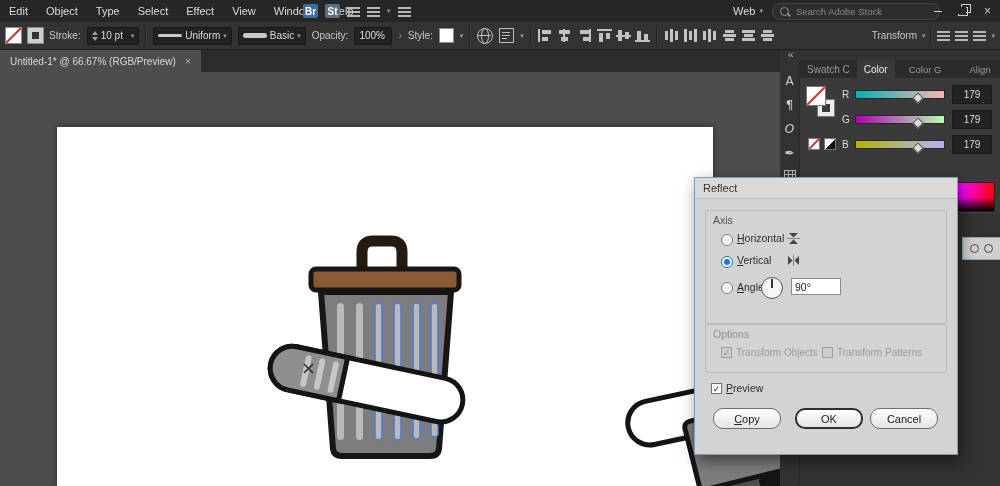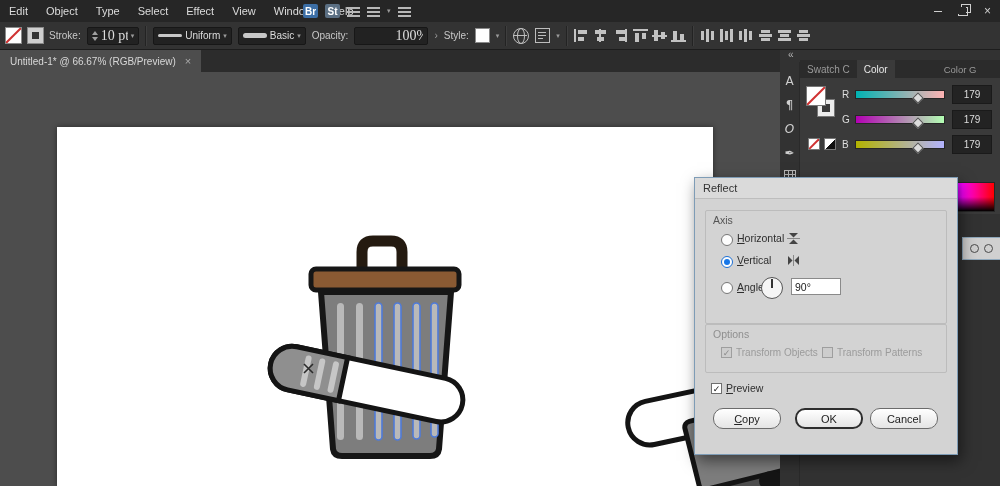--- a/index.html
+++ b/index.html
@@ -36,21 +36,21 @@
   .win-restore{width:8px;height:7px;border:1px solid #cfcfcf;position:relative;background:#262626;}
   .win-restore::before{content:"";position:absolute;left:2px;top:-4px;width:8px;height:7px;border:1px solid #cfcfcf;}
   .win-restore::after{content:"";position:absolute;left:-1px;top:-1px;width:8px;height:7px;background:#262626;}
   
   #toolbar{position:absolute;left:0;top:22px;width:1000px;height:28px;background:#333;
            border-bottom:1px solid #1d1d1d;display:flex;align-items:center;gap:6px;padding:0 5px;
            box-sizing:border-box;font-size:10px;color:#c8c8c8;z-index:29;}
   .tb-label{white-space:nowrap;}
   .tb-field{background:#222;border:1px solid #171717;border-radius:2px;height:16px;display:flex;
             align-items:center;gap:3px;padding:0 4px;color:#ddd;}
-  .tb-input{background:transparent;border:none;outline:none;color:#ddd;font-size:14px;font-family:Liberation Serif, serif;padding:0;}
+  .tb-input{background:transparent;border:none;outline:none;color:#ddd;font-size:10px;font-family:Liberation Sans, sans-serif;padding:0;}
   .vsep{width:1px;height:20px;background:#232323;border-right:1px solid #3e3e3e;flex:none;}
   .updown{display:flex;flex-direction:column;gap:2px;}
   .tri-up{width:0;height:0;border-left:3px solid transparent;border-right:3px solid transparent;border-bottom:4px solid #9f9f9f;}
   .tri-dn{width:0;height:0;border-left:3px solid transparent;border-right:3px solid transparent;border-top:4px solid #9f9f9f;}
   .linebar{width:24px;height:3px;background:#c8c8c8;border-radius:1.5px;}
   .linebar-thick{width:24px;height:5px;background:#c8c8c8;border-radius:2.5px;}
   .none-sw{width:15px;height:15px;background:#fff;border:1px solid #8a8a8a;position:relative;overflow:hidden;flex:none;}
   .none-sw::after{content:"";position:absolute;left:-4px;top:6px;width:24px;height:2px;background:#d03232;transform:rotate(-45deg);}
   .ring-sw{width:15px;height:15px;box-sizing:border-box;border:4px solid #cfcfcf;outline:1px solid #8a8a8a;flex:none;}
   .mini-white{width:13px;height:13px;background:#fff;border:1px solid #8a8a8a;}
@@ -110,21 +110,21 @@
   #tool-strip{position:absolute;left:0;top:12px;width:20px;bottom:0;border-right:1px solid #2a2a2a;
               display:flex;flex-direction:column;align-items:center;gap:10px;padding-top:12px;
               color:#cfcfcf;font-size:12px;font-family:"DejaVu Sans",sans-serif;box-sizing:border-box;}
   .sgrid{width:11px;height:9px;border-right:1px solid #b5b5b5;border-bottom:1px solid #b5b5b5;
          background-image:repeating-linear-gradient(0deg,#b5b5b5 0 1px,transparent 1px 4px),
                           repeating-linear-gradient(90deg,#b5b5b5 0 1px,transparent 1px 4px);}
   #panel-area{position:absolute;left:20px;top:10px;right:0;bottom:0;}
   #panel-tabs{height:18px;background:#2b2b2b;display:flex;align-items:stretch;font-size:10px;color:#9a9a9a;}
   .ptab{padding:0 7px;display:flex;align-items:center;white-space:nowrap;}
   .ptab.active{background:#3a3a3a;color:#e9e9e9;}
-  .ptab.small{font-size:9.5px;padding:0 5px;margin-left:44px;}
+  .ptab.small{font-size:9.5px;padding:0 14px;}
   #color-panel{position:absolute;left:0;top:18px;right:0;height:136px;background:#3a3a3a;}
   #proxy{position:absolute;left:6px;top:8px;width:36px;height:44px;}
   #proxy-ring{position:absolute;left:12px;top:14px;width:16px;height:16px;box-sizing:border-box;
               border:4px solid #ececec;outline:1px solid #777;}
   #proxy-fill{position:absolute;left:0;top:0;width:18px;height:18px;background:#fff;border:1px solid #777;
               overflow:hidden;}
   #proxy-fill::after{content:"";position:absolute;left:-5px;top:8px;width:28px;height:2px;background:#d03232;transform:rotate(-45deg);}
   .mini-sw{position:absolute;width:10px;height:10px;border:1px solid #777;background:#fff;overflow:hidden;}
   .mini-sw.none::after{content:"";position:absolute;left:-3px;top:4px;width:16px;height:1.5px;background:#d03232;transform:rotate(-45deg);}
   .mini-sw.bw{background:linear-gradient(135deg,#fff 50%,#111 50%);}
@@ -196,20 +196,30 @@
     <span class="menu-item">Window</span>
     <span class="menu-item">Help</span>
     <div id="mid-icons">
       <span class="badge badge-br">Br</span>
       <span class="badge badge-st">St</span>
       <span class="mli"></span>
       <span class="mli"></span>
       <span class="caret">▾</span>
       <span class="mli"></span>
     </div>
+    <div id="right-cluster">
+      <span id="workspace">
+        <span>Web</span>
+        <span class="caret">▾</span>
+      </span>
+      <div id="searchbox">
+        <span class="mag"></span>
+        <input id="search-input" placeholder="Search Adobe Stock" style="">
+      </div>
+    </div>
     <div id="win-controls">
       <div class="wbtn">
           <span class="win-min"></span>
         </div>
       <div class="wbtn">
           <span class="win-restore"></span>
         </div>
       <div class="wbtn">
           <span>×</span>
         </div>
@@ -234,21 +244,21 @@
       <span>Uniform</span>
       <span class="caret">▾</span>
     </span>
     <span class="tb-field">
       <span class="linebar-thick"></span>
       <span>Basic</span>
       <span class="caret">▾</span>
     </span>
     <span class="tb-label">Opacity:</span>
     <span class="tb-field">
-      <input class="tb-input" style="width: 28px; margin-left: 36px;" value="100%">
+      <input class="tb-input" style="width: 28px;" value="100%">
     </span>
     <span style="color:#9a9a9a">›</span>
     <span class="tb-label">Style:</span>
     <span class="mini-white"></span>
     <span class="caret">▾</span>
     <span class="vsep"></span>
     <span class="globe"></span>
     <span class="dicon"></span>
     <span class="caret">▾</span>
     <span class="vsep"></span>
@@ -266,20 +276,29 @@
     <span class="ig">
       <span class="ai ai-dv"></span>
       <span class="ai ai-dv2"></span>
       <span class="ai ai-dv"></span>
     </span>
     <span class="ig">
       <span class="ai ai-dh"></span>
       <span class="ai ai-dh2"></span>
       <span class="ai ai-dh"></span>
     </span>
+    <div id="transform-group">
+      <span class="tb-label">Transform</span>
+      <span class="caret">▾</span>
+      <span class="vsep"></span>
+      <span class="mli"></span>
+      <span class="mli"></span>
+      <span class="mli"></span>
+      <span class="caret">▾</span>
+    </div>
   </div>
 
   <div id="tabbar">
     <div id="doc-tab">
       <span>Untitled-1* @ 66.67% (RGB/Preview)</span>
       <span class="tab-close">×</span>
     </div>
   </div>
 
   <div id="canvas">

